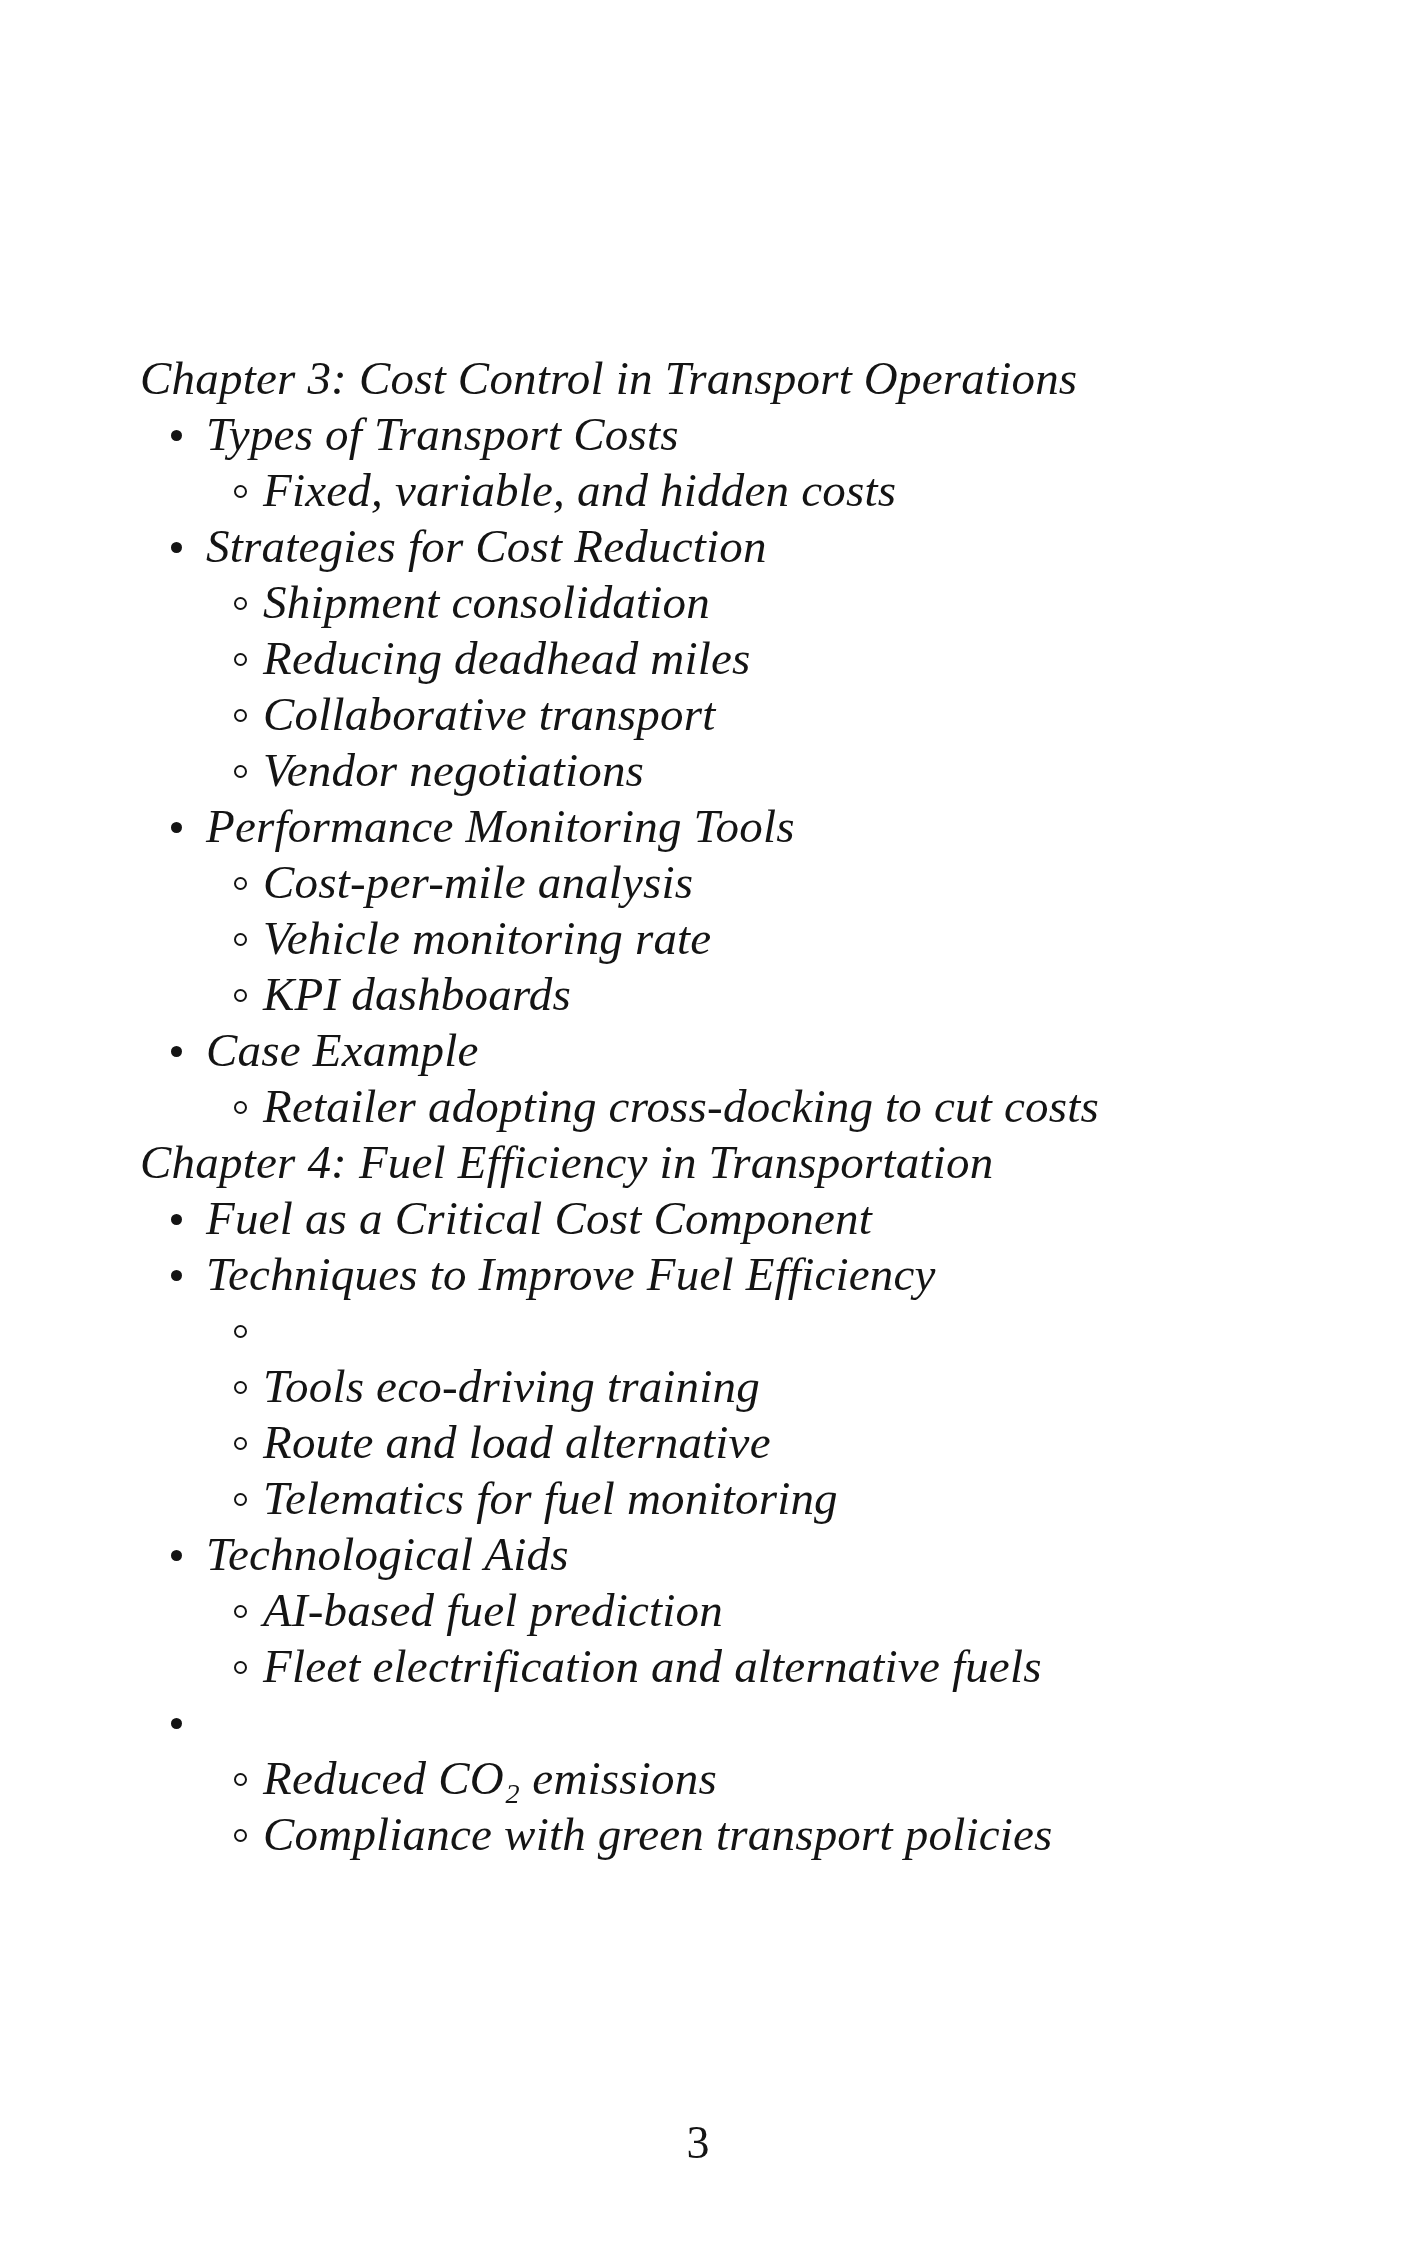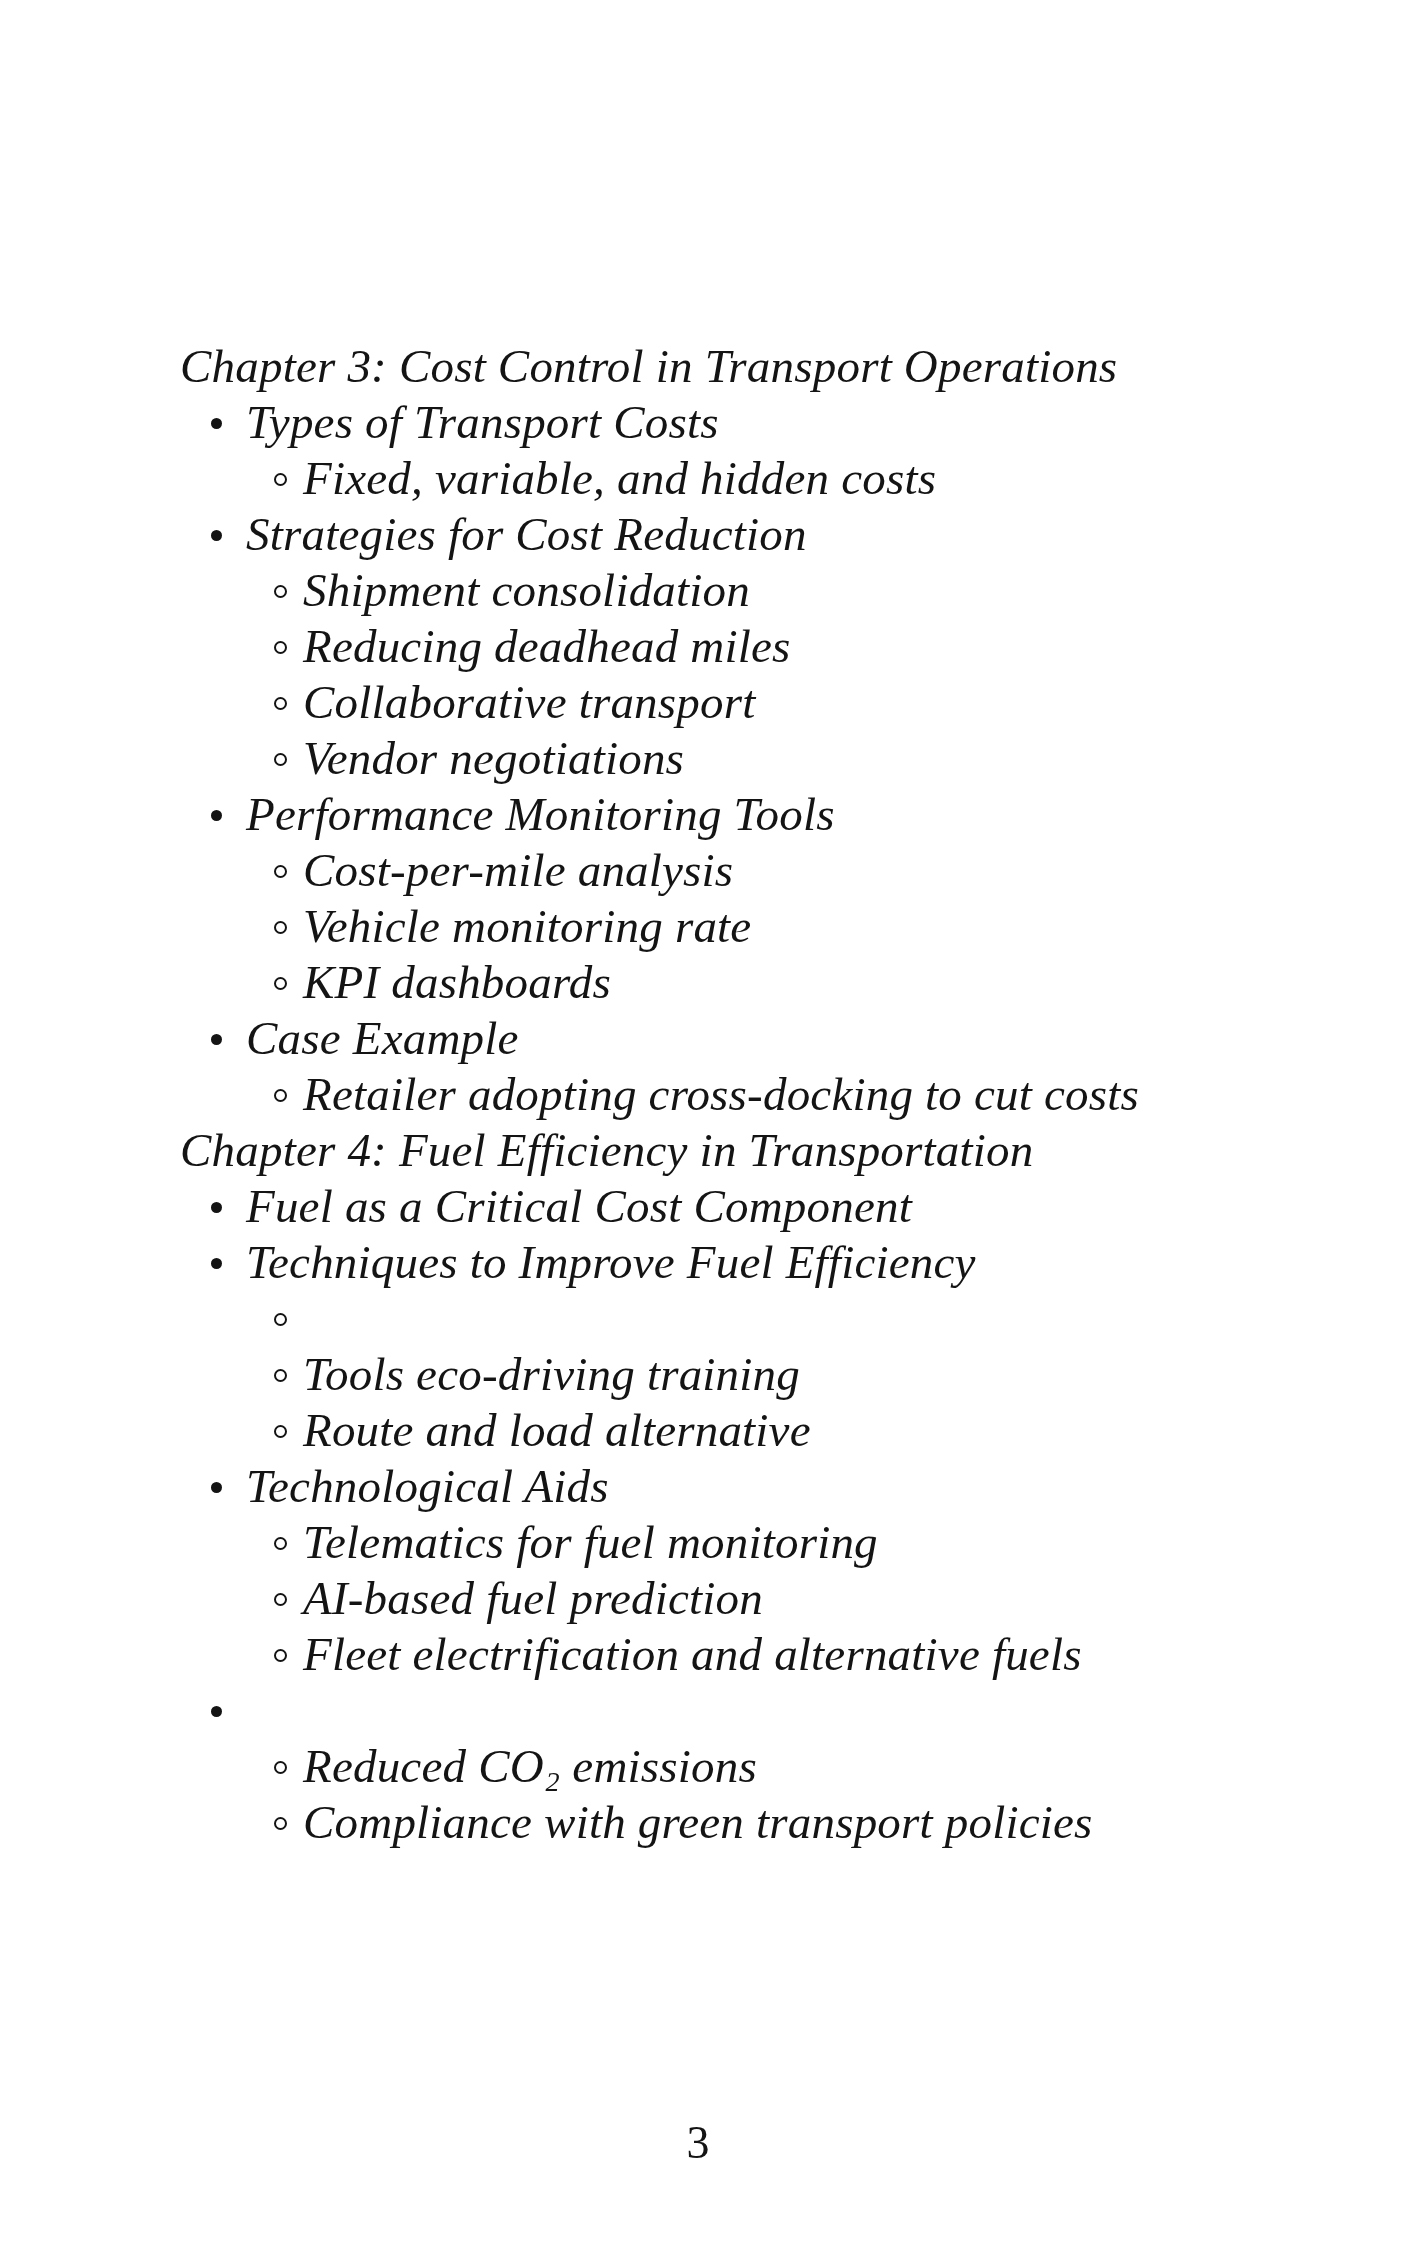--- a/index.html
+++ b/index.html
@@ -11,24 +11,23 @@
     position: relative;
     width: 1410px;
     height: 2250px;
     background: #ffffff;
     overflow: hidden;
     font-family: "Liberation Serif", "DejaVu Serif", serif;
     color: #141414;
   }
   #outline {
     position: absolute;
-    top: 338px;
+    top: 350px;
     left: 0;
     width: 1260px;
-    margin-left: 40px;
   }
   .line {
     position: relative;
     height: 56px;
     line-height: 56px;
     white-space: nowrap;
     font-style: italic;
     font-size: 47px;
     letter-spacing: 0.2px;
   }
@@ -84,22 +83,22 @@
       <div class="line lv2"><span class="circle"></span><span>Vehicle monitoring rate</span></div>
       <div class="line lv2"><span class="circle"></span><span>KPI dashboards</span></div>
       <div class="line lv1"><span class="dot"></span><span>Case Example</span></div>
       <div class="line lv2"><span class="circle"></span><span>Retailer adopting cross-docking to cut costs</span></div>
       <div class="line lv0"><span>Chapter 4: Fuel Efficiency in Transportation</span></div>
       <div class="line lv1"><span class="dot"></span><span>Fuel as a Critical Cost Component</span></div>
       <div class="line lv1"><span class="dot"></span><span>Techniques to Improve Fuel Efficiency</span></div>
       <div class="line lv2"><span class="circle"></span></div>
       <div class="line lv2"><span class="circle"></span><span>Tools eco-driving training</span></div>
       <div class="line lv2"><span class="circle"></span><span>Route and load alternative</span></div>
+      <div class="line lv2"><span class="circle"></span><span>Telematics for fuel monitoring</span></div>
       <div class="line lv1"><span class="dot"></span><span>Technological Aids</span></div>
-      <div class="line lv2"><span class="circle"></span><span>Telematics for fuel monitoring</span></div>
       <div class="line lv2"><span class="circle"></span><span>AI-based fuel prediction</span></div>
       <div class="line lv2"><span class="circle"></span><span>Fleet electrification and alternative fuels</span></div>
       <div class="line lv1"><span class="dot"></span></div>
       <div class="line lv2"><span class="circle"></span><span>Reduced CO₂ emissions</span></div>
       <div class="line lv2"><span class="circle"></span><span>Compliance with green transport policies</span></div>
     </div>
   <div id="page-number">3</div>
 </div>
 
 </body></html>

